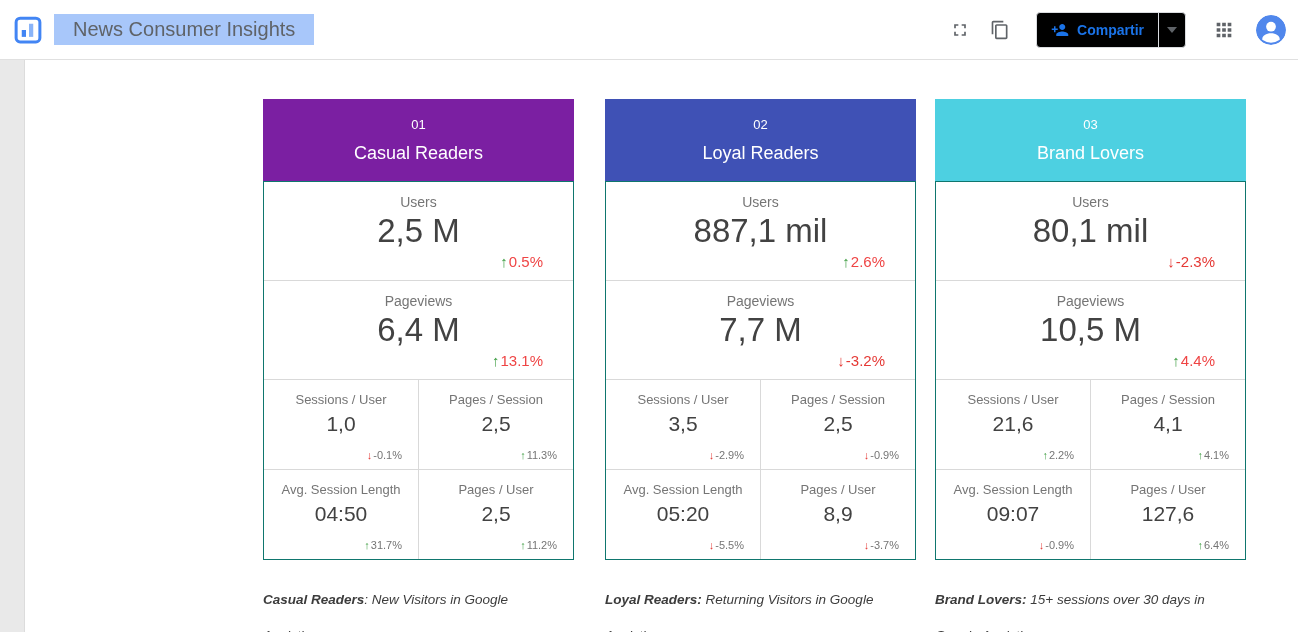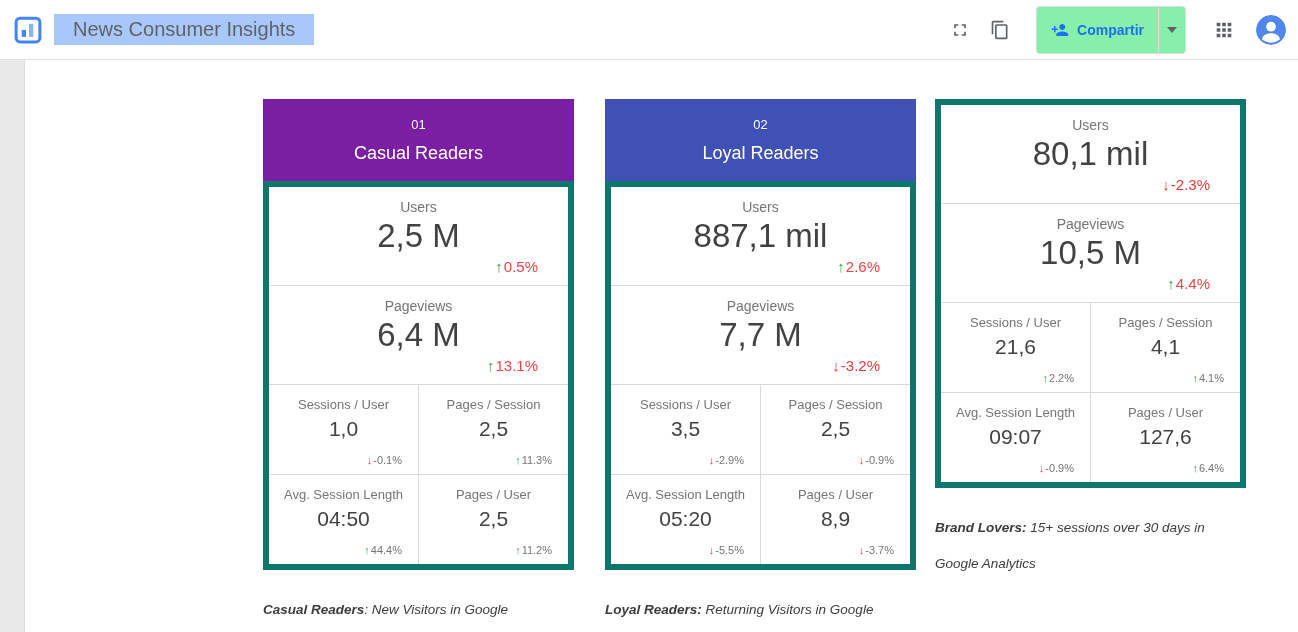--- a/index.html
+++ b/index.html
@@ -10,42 +10,42 @@
   .app-header { position:absolute; top:0; left:0; width:100%; height:60px;
     background:#fff; border-bottom:1px solid #e0e0e0; display:flex; align-items:center;
     padding:0 12px; z-index:5; }
   .logo { width:32px; height:32px; display:flex; align-items:center; justify-content:center; cursor:pointer; }
   .report-title { margin-left:10px; font-size:20px; color:#5f6368;
     background:#a8c7fa; padding:4px 19px; white-space:nowrap; }
   .hdr-spacer { flex:1; }
   .icon-btn { background:none; border:none; cursor:pointer; width:32px; height:32px;
     display:flex; align-items:center; justify-content:center; }
   .icon-btn + .icon-btn { margin-left:8px; }
-  .share-btn { margin:0 22px 0 20px; height:48px; display:flex; align-items:stretch;
-    border:1px solid #dadce0; border-radius:4px; background:#86efac; cursor:pointer; }
+  .share-btn { margin:0 22px 0 20px; height:36px; display:flex; align-items:stretch;
+    border:1px solid #dadce0; border-radius:4px; background:#000000; cursor:pointer; }
   .share-main { display:flex; align-items:center; gap:8px; padding:0 14px; }
   .share-label { color:#1a73e8; font-size:14px; font-weight:bold; }
   .share-divider { width:1px; background:#dadce0; }
   .share-caret { width:26px; display:flex; align-items:center; justify-content:center; cursor:pointer; }
   .avatar { width:30px; height:30px; margin-left:16px; border-radius:50%; overflow:hidden; cursor:pointer; }
 
   
   .left-strip { position:absolute; top:60px; left:0; bottom:0; width:25px;
     background:#e9e9e9; border-right:1px solid #dcdcdc; }
 
   
   .col { position:absolute; top:99px; width:311px; }
   #col1 { left:263px; } #col2 { left:605px; } #col3 { left:935px; }
 
   .card-header { height:82px; display:flex; flex-direction:column; justify-content:center;
     align-items:center; color:#fff; }
   .card-num { font-size:13px; margin-bottom:11px; }
   .card-title { font-size:18px; }
 
-  .cards { border:6px solid #0f766e; background:#fff; }
+  .cards { border:1px solid #0f766e; background:#fff; }
   .metric-big { position:relative; height:99px; border-bottom:1px solid #d9d9d9; text-align:center; }
   .metric-big .label { padding-top:12px; font-size:14px; color:#757575; }
   .metric-big .value { margin-top:2px; font-size:33px; color:#424242; }
   .metric-big .delta { position:absolute; right:30px; bottom:10px; font-size:15px; }
 
   .metric-row { display:flex; }
   .metric-row.row-top { border-bottom:1px solid #d9d9d9; }
   .metric-small { position:relative; flex:1; height:89px; text-align:center; }
   .metric-row .metric-small:first-child { border-right:1px solid #d9d9d9; }
   .metric-small .label { padding-top:12px; font-size:13px; color:#757575; }
@@ -162,21 +162,21 @@
             <span>11.3%</span>
           </div>
       </div>
     </div>
     <div class="metric-row">
       <div class="metric-small">
         <div class="label">Avg. Session Length</div>
         <div class="value">04:50</div>
         <div class="delta small up">
             <span class="arrow"></span>
-            <span>44.4%</span>
+            <span>31.7%</span>
           </div>
       </div>
       <div class="metric-small">
         <div class="label">Pages / User</div>
         <div class="value">2,5</div>
         <div class="delta small up">
             <span class="arrow"></span>
             <span>11.2%</span>
           </div>
       </div>
@@ -241,20 +241,24 @@
             <span class="arrow"></span>
             <span>-3.7%</span>
           </div>
       </div>
     </div>
   </div>
   <div class="note"><b>Loyal Readers:</b><span> Returning Visitors in Google Analytics</span></div>
 </section>
 
 <section class="col" id="col3">
+  <header class="card-header" style="background-color: rgb(77, 208, 225);">
+    <div class="card-num">03</div>
+    <div class="card-title">Brand Lovers</div>
+  </header>
   <div class="cards">
     <div class="metric-big">
       <div class="label">Users</div>
       <div class="value">80,1 mil</div>
       <div class="delta big down">
           <span class="arrow"></span>
           <span>-2.3%</span>
         </div>
     </div>
     <div class="metric-big">

